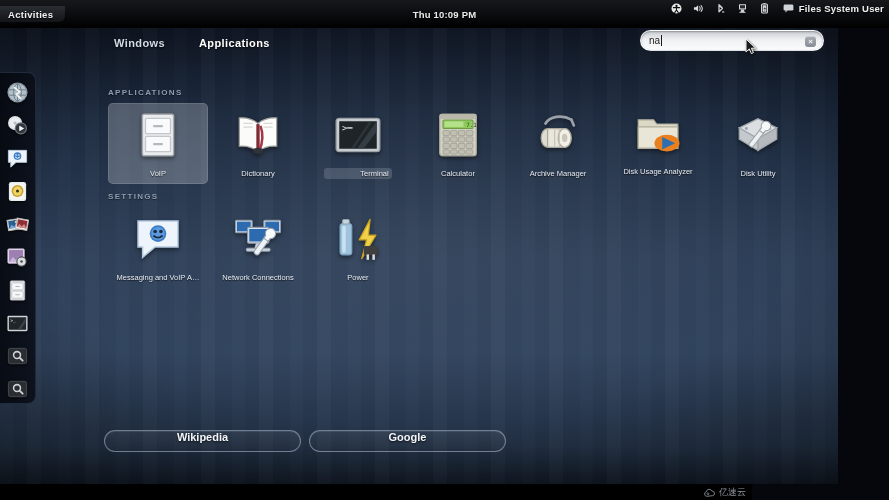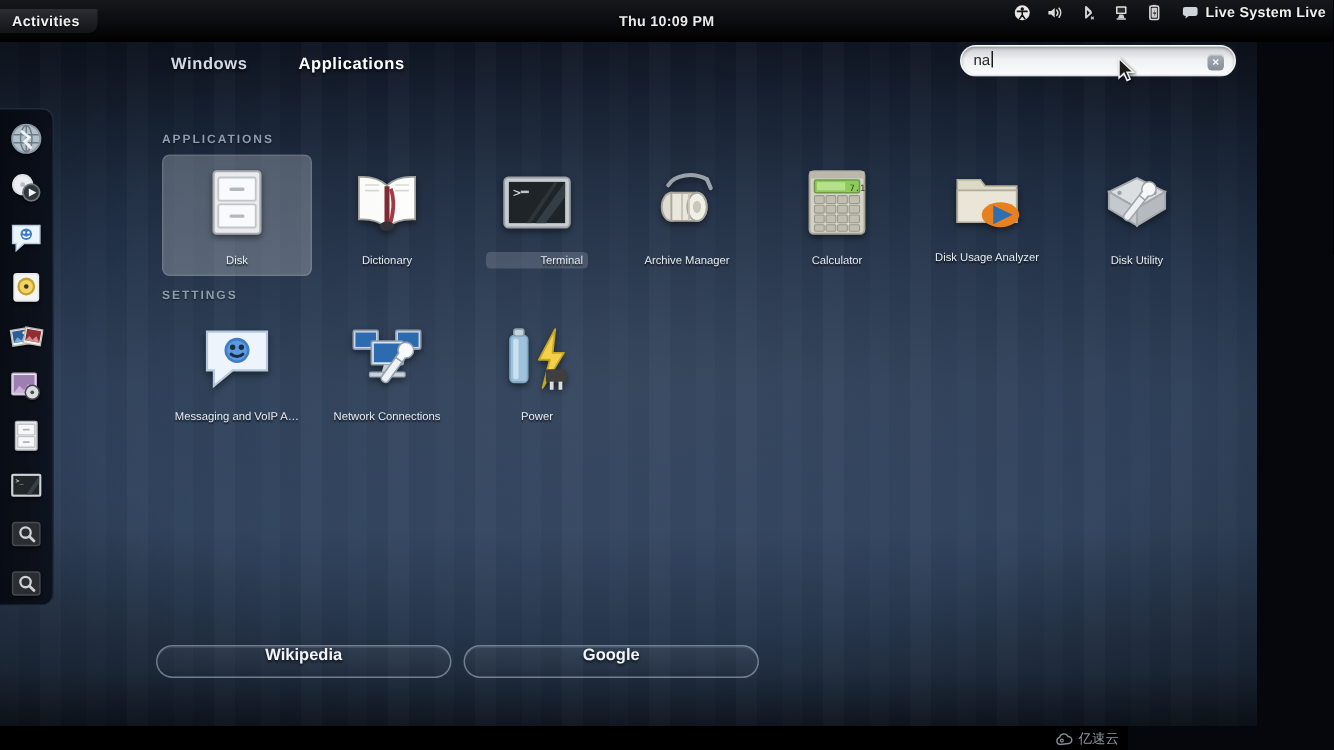--- a/index.html
+++ b/index.html
@@ -279,21 +279,21 @@
             <path d="M6.1 3.4 L4.6 6.1 h1.3 l-.9 2.3 2-3.1 H5.5z" fill="#222"></path>
           </svg>
       </span>
       <span id="username">
         <span class="tray-icon">
           <svg width="11" height="9" viewBox="0 0 11 9">
               <rect x=".6" y=".6" width="9.8" height="6" rx="1.4" fill="#cfd4da"></rect>
               <path d="M2.6 6.2 L2.3 8.4 L4.8 6.5z" fill="#cfd4da"></path>
             </svg>
         </span>
-        <span>Live System Live</span>
+        <span>Files System User</span>
       </span>
     </div>
   </div>
 
   <div id="overview">
     <div id="vignette"></div>
 
     <div id="dash">
       <div class="dash-item">
         <svg width="23" height="23" viewBox="0 0 24 24">
@@ -418,21 +418,21 @@
           <div class="app selected">
             <span class="app-ico">
               <svg width="50" height="50" viewBox="0 0 24 24">
                   <rect x="4.5" y="2" width="15" height="20" rx="1" fill="#e9ebed" stroke="#a8acb0" stroke-width=".7"></rect>
                   <rect x="6" y="4" width="12" height="7.4" rx=".6" fill="#f9fafb" stroke="#c2c6ca" stroke-width=".6"></rect>
                   <rect x="6" y="12.6" width="12" height="7.4" rx=".6" fill="#f9fafb" stroke="#c2c6ca" stroke-width=".6"></rect>
                   <rect x="9.6" y="7.2" width="4.8" height="1.1" rx=".5" fill="#b4b9be"></rect>
                   <rect x="9.6" y="15.8" width="4.8" height="1.1" rx=".5" fill="#b4b9be"></rect>
                 </svg>
             </span>
-            <span class="app-label">Disk</span>
+            <span class="app-label">VoIP</span>
           </div>
 
           <div class="app">
             <span class="app-ico">
               <svg width="50" height="50" viewBox="0 0 24 24">
                   <path d="M12 6.5C9.6 4.3 6.4 3.6 3 3.8v13.6c3.4-.2 6.6.5 9 2.7z" fill="#fbfbfa" stroke="#9d9d99" stroke-width=".55"></path>
                   <path d="M12 6.5c2.4-2.2 5.6-2.9 9-2.7v13.6c-3.4-.2-6.6.5-9 2.7z" fill="#fdfdfc" stroke="#9d9d99" stroke-width=".55"></path>
                   <path d="M11.2 6.8 v13.3 h1.6 V6.8z" fill="#7f2a32"></path>
                   <path d="M13.2 7.6c1.3 3.6 1 8.3-.6 12.1" stroke="#a63744" stroke-width="1.2" fill="none"></path>
                   <ellipse cx="12" cy="19.6" rx="2.4" ry="1.5" fill="#32323a"></ellipse>
@@ -447,35 +447,20 @@
               <svg width="50" height="50" viewBox="0 0 24 24">
                   <rect x="1.5" y="4" width="21" height="16" rx="1.4" fill="#c7ccd1" stroke="#9aa0a6" stroke-width=".6"></rect>
                   <rect x="3" y="5.4" width="18" height="13.2" fill="#1f2428"></rect>
                   <path d="M21 5.4 L11.5 18.6 h3.2 L21 10.2z" fill="#3b444b" opacity=".8"></path>
                   <path d="M17.5 5.4 L8.5 18.6 h1.6 L18.8 5.4z" fill="#3b444b" opacity=".5"></path>
                   <text x="4.3" y="10.3" font-family="monospace" font-size="4.2" fill="#dfe6ea">&gt;</text>
                   <rect x="6.8" y="8.2" width="2.6" height=".8" fill="#b9c4ca"></rect>
                 </svg>
             </span>
             <span class="app-label hl">Terminal</span>
-          </div>
-
-          <div class="app">
-            <span class="app-ico">
-              <svg width="50" height="50" viewBox="0 0 24 24">
-                  <path d="M6 6.5 C8 3 14 2.2 18.4 4.6" stroke="#9ba1a8" stroke-width="1.3" fill="none" stroke-linecap="round"></path>
-                  <path d="M18.4 4.6 L19.6 7.4" stroke="#9ba1a8" stroke-width="1.3" fill="none" stroke-linecap="round"></path>
-                  <ellipse cx="7" cy="13.4" rx="3.1" ry="4.5" fill="#dfddd2" stroke="#a9a79c" stroke-width=".6"></ellipse>
-                  <path d="M7 8.9 h8.2 a3.1 4.5 0 0 1 0 9 H7z" fill="#e9e7dc" stroke="#a9a79c" stroke-width=".6"></path>
-                  <ellipse cx="15.2" cy="13.4" rx="3.1" ry="4.5" fill="#f2f0e6" stroke="#a9a79c" stroke-width=".6"></ellipse>
-                  <ellipse cx="15.2" cy="13.4" rx="1.3" ry="2" fill="#c9c6ba"></ellipse>
-                  <path d="M10.4 9.3 v8.2 M12.6 9 v8.8" stroke="#c6c3b7" stroke-width=".6"></path>
-                </svg>
-            </span>
-            <span class="app-label">Archive Manager</span>
           </div>
 
           <div class="app">
             <span class="app-ico">
               <svg width="50" height="50" viewBox="0 0 24 24">
                   <rect x="3.2" y="2" width="17.6" height="20" rx="1.4" fill="#d3d2c6" stroke="#a5a496" stroke-width=".6"></rect>
                   <rect x="3.2" y="2" width="17.6" height="2.3" fill="#b9b8ab"></rect>
                   <rect x="4.8" y="4.8" width="14.4" height="4.1" rx=".5" fill="#8fcb5c" stroke="#6e9a45" stroke-width=".5"></rect>
                   <rect x="5.6" y="5.5" width="9" height="2.6" fill="#b5e08c"></rect>
                   <text x="16" y="8.2" font-family="monospace" font-size="2.8" fill="#2c4218">7.1</text>
@@ -496,20 +481,35 @@
                     <rect x="8.5" y="19.1" width="3.1" height="2.1" rx=".4"></rect>
                     <rect x="12.2" y="19.1" width="3.1" height="2.1" rx=".4"></rect>
                     <rect x="15.9" y="19.1" width="3.3" height="2.1" rx=".4"></rect>
                   </g>
                 </svg>
             </span>
             <span class="app-label">Calculator</span>
           </div>
 
           <div class="app">
+            <span class="app-ico">
+              <svg width="50" height="50" viewBox="0 0 24 24">
+                  <path d="M6 6.5 C8 3 14 2.2 18.4 4.6" stroke="#9ba1a8" stroke-width="1.3" fill="none" stroke-linecap="round"></path>
+                  <path d="M18.4 4.6 L19.6 7.4" stroke="#9ba1a8" stroke-width="1.3" fill="none" stroke-linecap="round"></path>
+                  <ellipse cx="7" cy="13.4" rx="3.1" ry="4.5" fill="#dfddd2" stroke="#a9a79c" stroke-width=".6"></ellipse>
+                  <path d="M7 8.9 h8.2 a3.1 4.5 0 0 1 0 9 H7z" fill="#e9e7dc" stroke="#a9a79c" stroke-width=".6"></path>
+                  <ellipse cx="15.2" cy="13.4" rx="3.1" ry="4.5" fill="#f2f0e6" stroke="#a9a79c" stroke-width=".6"></ellipse>
+                  <ellipse cx="15.2" cy="13.4" rx="1.3" ry="2" fill="#c9c6ba"></ellipse>
+                  <path d="M10.4 9.3 v8.2 M12.6 9 v8.8" stroke="#c6c3b7" stroke-width=".6"></path>
+                </svg>
+            </span>
+            <span class="app-label">Archive Manager</span>
+          </div>
+
+          <div class="app">
             <svg class="app-ico-svg" width="50" height="50" viewBox="0 0 24 24" style="filter:drop-shadow(0 2px 2px rgba(0,0,0,.45))">
                 <path d="M2.5 5.2h7.4l1.5 2h10.1v11.6H2.5z" fill="#ddd9c7" stroke="#b0ac9a" stroke-width=".55"></path>
                 <path d="M2.5 8.6h19v10.2H2.5z" fill="#e9e6d7" stroke="#b0ac9a" stroke-width=".55"></path>
                 <ellipse cx="16.3" cy="16.4" rx="6" ry="4" fill="#e8801f"></ellipse>
                 <path d="M14 13.4 L20.2 16.4 L14 19.4z" fill="#2f6fb0"></path>
               </svg>
             <span class="app-label">Disk Usage Analyzer</span>
           </div>
 
           <div class="app">

